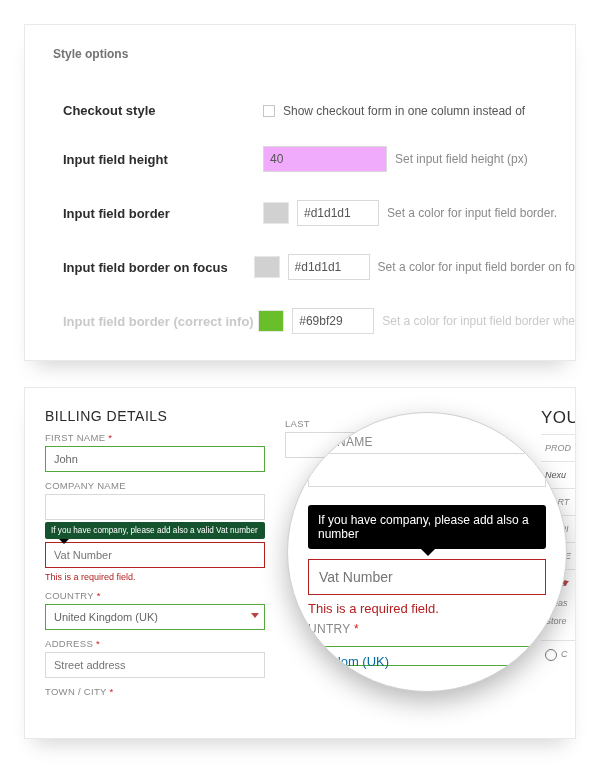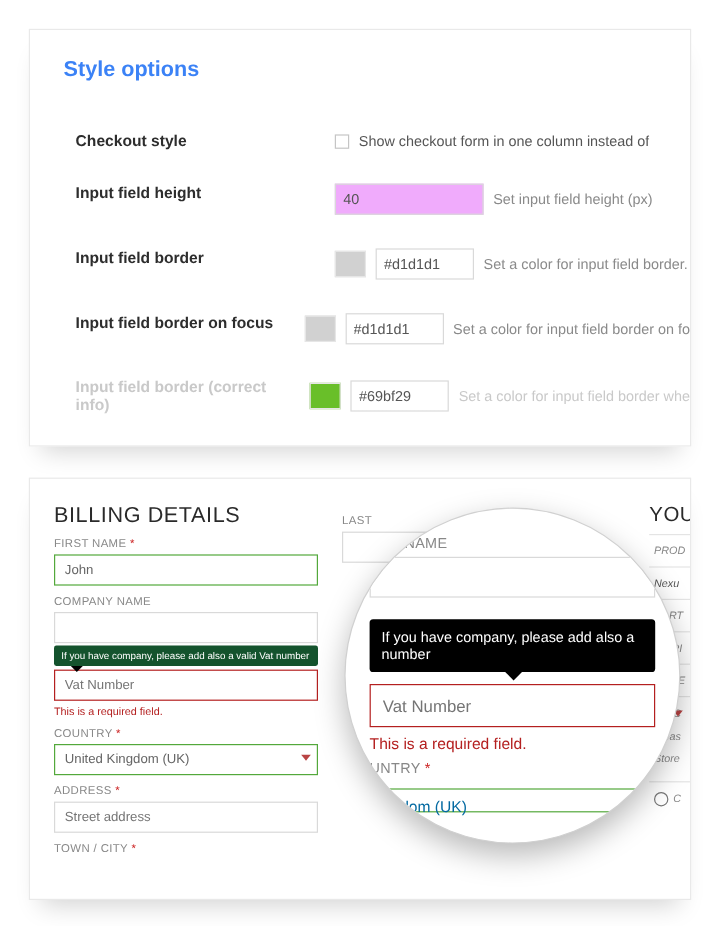--- a/index.html
+++ b/index.html
@@ -1,36 +1,36 @@
 <!DOCTYPE html>
 <html><head>
 <meta charset="utf-8">
 <style>
   * { box-sizing: border-box; margin: 0; padding: 0; }
   body { font-family: "Segoe UI", Arial, sans-serif; background: #fff; width: 600px; height: 772px; overflow: hidden; padding: 24px 24px 40px 24px; }
   .panel { background: #fff; border: 1px solid #e9e9e9; box-shadow: 0 14px 20px -10px rgba(0,0,0,0.18); position: relative; }
   
   .settings { padding: 20px 0 12px 0; margin-bottom: 26px; }
-  .settings h2 { font-size: 18px; font-weight: 600; color: #3b82f6; padding: 2px 28px 16px 28px; }
+  .settings h2 { font-size: 12px; font-weight: 600; color: #737373; padding: 2px 28px 16px 28px; }
   .inner { background: #fff; margin: 0 0 0 18px; padding: 12px 0 0 20px; }
-  .row { display: flex; padding: 14px 0; gap: 16px; }
+  .row { display: flex; align-items: center; padding: 14px 0; }
   .row .lbl { width: 200px; font-size: 13px; font-weight: 700; color: #2d2d2d; }
   .row .ctrl { display: flex; align-items: center; gap: 8px; font-size: 12px; color: #2d2d2d; }
   .row .hint { color: #8a8a8a; font-size: 12px; white-space: nowrap; overflow: hidden; text-overflow: ellipsis; }
   input[type="number"], input[type="text"].small { width: 124px; height: 26px; border: 1px solid #d9d9d9; padding: 0 6px; font-size: 12px; color: #555; background: #fff; }
   input[type="number"] { background: #f0abfc; }
   .chk { width: 12px; height: 12px; border: 1px solid #c5c5c5; display: inline-block; flex: 0 0 12px; }
   .swatch { width: 26px; height: 22px; border: 1px solid #e6e6e6; background: #d1d1d1; display: inline-block; }
   .swatch.green { background: #69bf29; }
   .fade-bottom { position: absolute; left: 0; right: 0; bottom: 0; height: 30px; background: linear-gradient(to bottom, rgba(255,255,255,0), #fff); pointer-events: none; }
   .muted .lbl, .muted .ctrl, .muted .hint, .muted input { color: #c9c9c9; }
   .muted input { border-color: #eee; }
   
   .checkout { padding: 20px 0 6px 20px; position: relative; overflow: hidden; height: 352px; }
-  .checkout h2 { font-family: Impact, "Arial Black", sans-serif; font-weight: 400; letter-spacing: 0.5px; font-size: 18px; color: #2a2a2a; margin-bottom: 6px; }
+  .checkout h2 { font-family: Impact, "Arial Black", sans-serif; font-weight: 400; letter-spacing: 0.5px; font-size: 14px; color: #2a2a2a; margin-bottom: 6px; }
   .col-left { width: 220px; float: left; }
   .form-lbl { font-size: 9.5px; color: #888; letter-spacing: 0.3px; text-transform: uppercase; margin-top: 8px; display:block; }
   .req { color: #c22; }
   .fld { width: 100%; height: 26px; border: 1px solid #d9d9d9; padding: 0 8px; font-size: 11px; color: #666; margin-top: 3px; }
   .fld.valid { border-color: #53a83b; }
   .fld.error { border-color: #b42020; }
   .sel { position: relative; }
   .sel::after { content: ""; position: absolute; right: 6px; top: 50%; margin-top: -3px; border-left: 4px solid transparent; border-right: 4px solid transparent; border-top: 5px solid #b94444; }
   .tooltip-sm { background: #14532d; color: #fff; font-size: 8.2px; padding: 4px 6px; border-radius: 2px; position: relative; margin-top: 2px; }
   .tooltip-sm::after { content: ""; position: absolute; left: 14px; bottom: -5px; border-left: 5px solid transparent; border-right: 5px solid transparent; border-top: 5px solid #000; }

